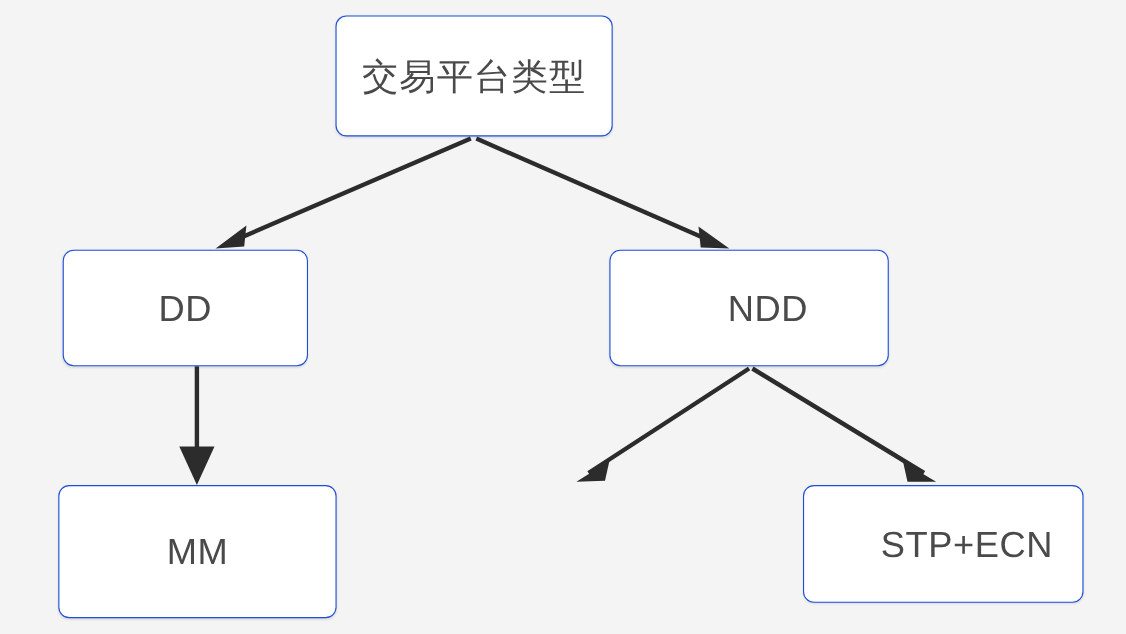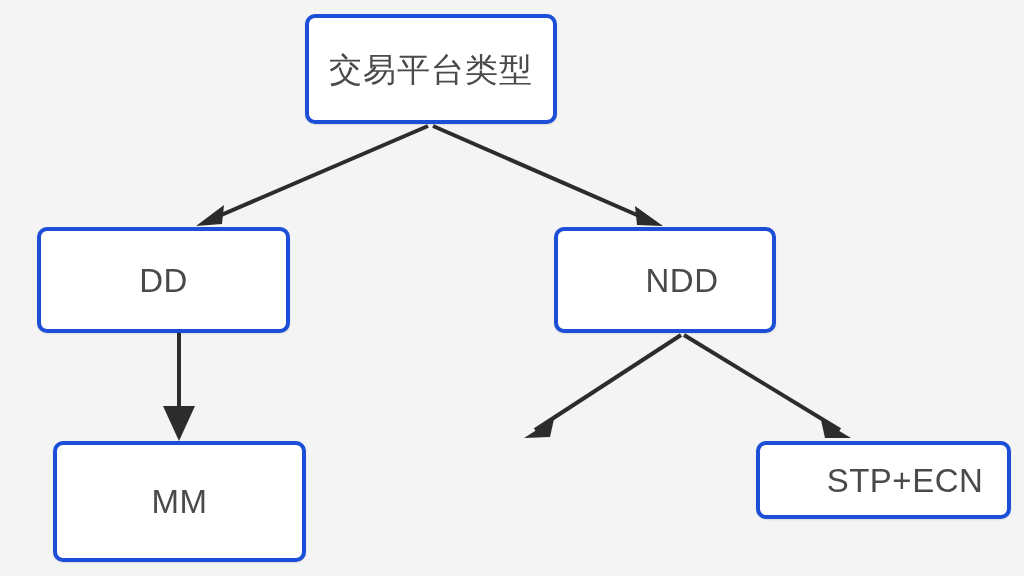--- a/index.html
+++ b/index.html
@@ -25,21 +25,21 @@
     top: 0;
     width: 1024px;
     height: 576px;
     z-index: 1;
   }
   .node {
     position: absolute;
     z-index: 2;
     box-sizing: border-box;
     background: #ffffff;
-    border: 4px solid #1d4ed8;
+    border: 1px solid #1d4ed8;
     border-radius: 10px;
     display: flex;
     align-items: center;
     justify-content: center;
     box-shadow: 0 1px 2px rgba(0,0,0,0.10);
   }
   .node-label {
     color: #4a4a4a;
     font-size: 33px;
     font-weight: 400;
@@ -48,25 +48,25 @@
     white-space: nowrap;
     user-select: none;
   }
   .node-label.cjk {
     font-family: "DejaVu Sans", "Liberation Sans", sans-serif;
     letter-spacing: 1px;
   }
 
   
   #node-root      { left: 305px; top: 14px;  width: 252px; height: 110px; }
-  #node-dd        { left: 37px;  top: 227px; width: 253px; height: 106px; }
-  #node-ndd       { left: 554px; top: 227px; width: 222px; height: 106px; padding-left: 34px; }
+  #node-dd        { left: 57px;  top: 227px; width: 223px; height: 106px; }
+  #node-ndd       { left: 554px; top: 227px; width: 254px; height: 106px; padding-left: 34px; }
   #node-mm        { left: 53px;  top: 441px; width: 253px; height: 121px; }
   #node-stp       { left: 388px; top: 441px; width: 253px; height: 107px; }
-  #node-stpecn    { left: 756px; top: 441px; width: 255px; height: 78px; padding-left: 43px; }
+  #node-stpecn    { left: 730px; top: 441px; width: 255px; height: 107px; padding-left: 43px; }
 </style>
 </head>
 <body>
 
 <div id="diagram-canvas">
 
   <svg id="edge-layer" viewBox="0 0 1024 576" width="1024" height="576" xmlns="http://www.w3.org/2000/svg">
 
     <g>
       <line x1="428" y1="126" x2="205" y2="222" stroke="#2c2c2c" stroke-width="4" stroke-linecap="butt"></line>

